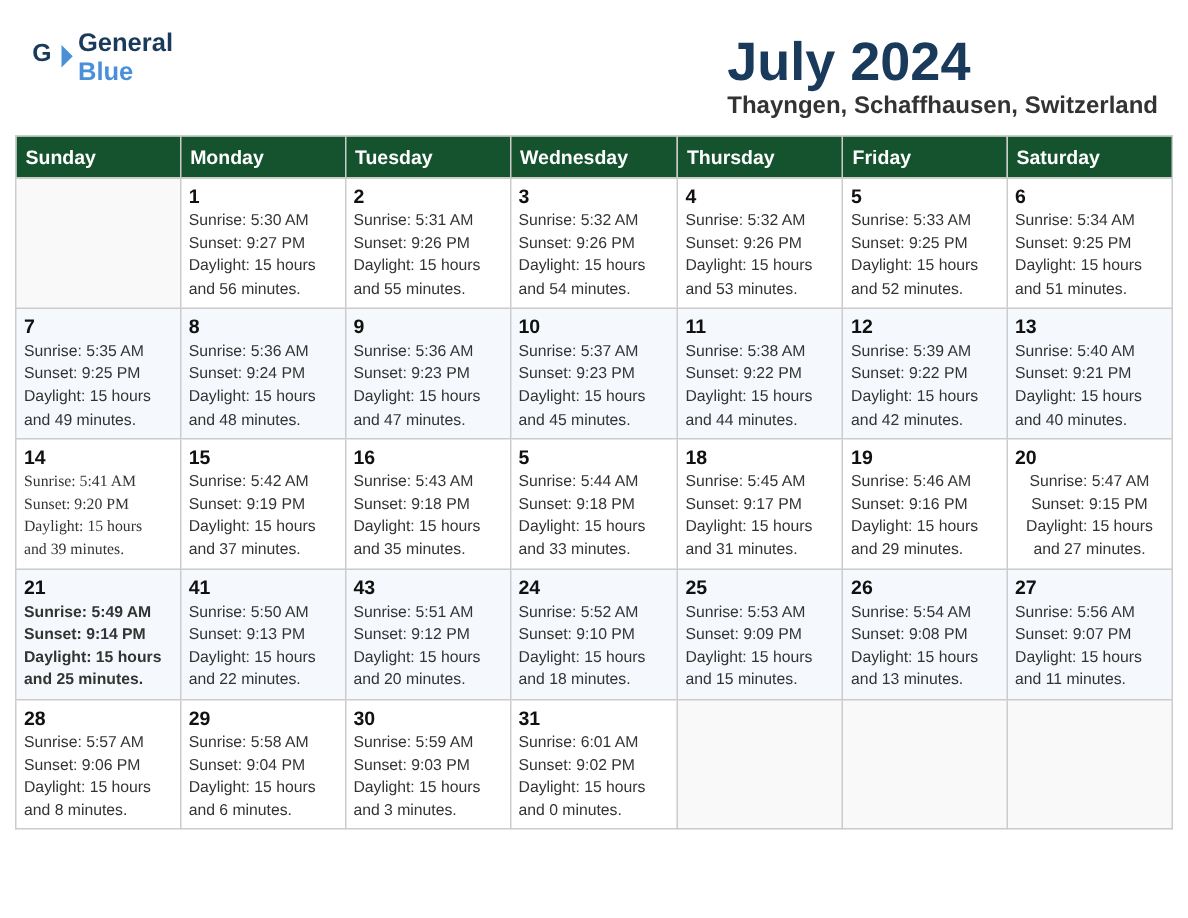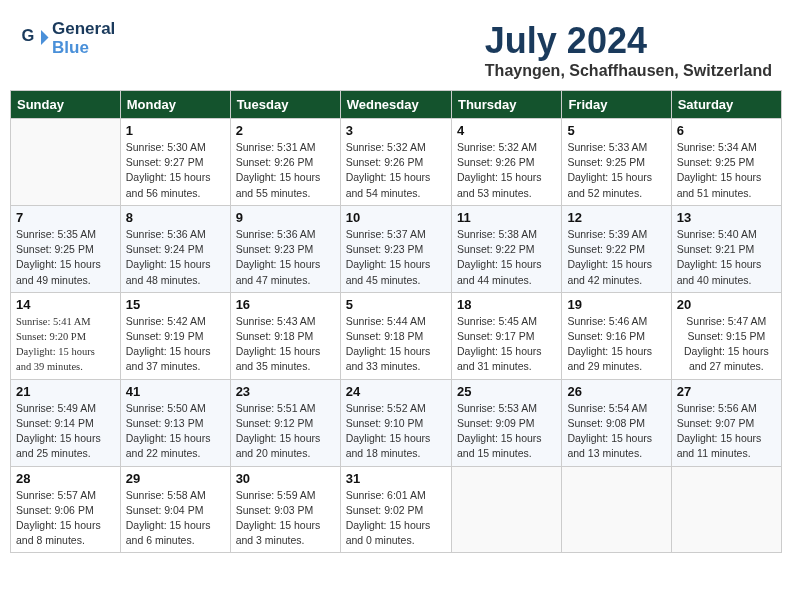--- a/index.html
+++ b/index.html
@@ -260,34 +260,34 @@
           <div class="day-number">20</div>
           <div class="cell-info" style="white-space: pre-line; text-align: center;">Sunrise: 5:47 AM
 Sunset: 9:15 PM
 Daylight: 15 hours
 and 27 minutes.</div>
         </td>
       </tr>
       <tr>
         <td>
           <div class="day-number">21</div>
-          <div class="cell-info" style="white-space: pre-line;">Sunrise: 5:49 AM
+          <div class="cell-info" style="white-space: pre-line; font-weight: bold;">Sunrise: 5:49 AM
 Sunset: 9:14 PM
 Daylight: 15 hours
 and 25 minutes.</div>
         </td>
         <td>
           <div class="day-number">41</div>
           <div class="cell-info" style="white-space: pre-line;">Sunrise: 5:50 AM
 Sunset: 9:13 PM
 Daylight: 15 hours
 and 22 minutes.</div>
         </td>
         <td>
-          <div class="day-number">23</div>
+          <div class="day-number">43</div>
           <div class="cell-info" style="white-space: pre-line;">Sunrise: 5:51 AM
 Sunset: 9:12 PM
 Daylight: 15 hours
 and 20 minutes.</div>
         </td>
         <td>
           <div class="day-number">24</div>
           <div class="cell-info" style="white-space: pre-line;">Sunrise: 5:52 AM
 Sunset: 9:10 PM
 Daylight: 15 hours

